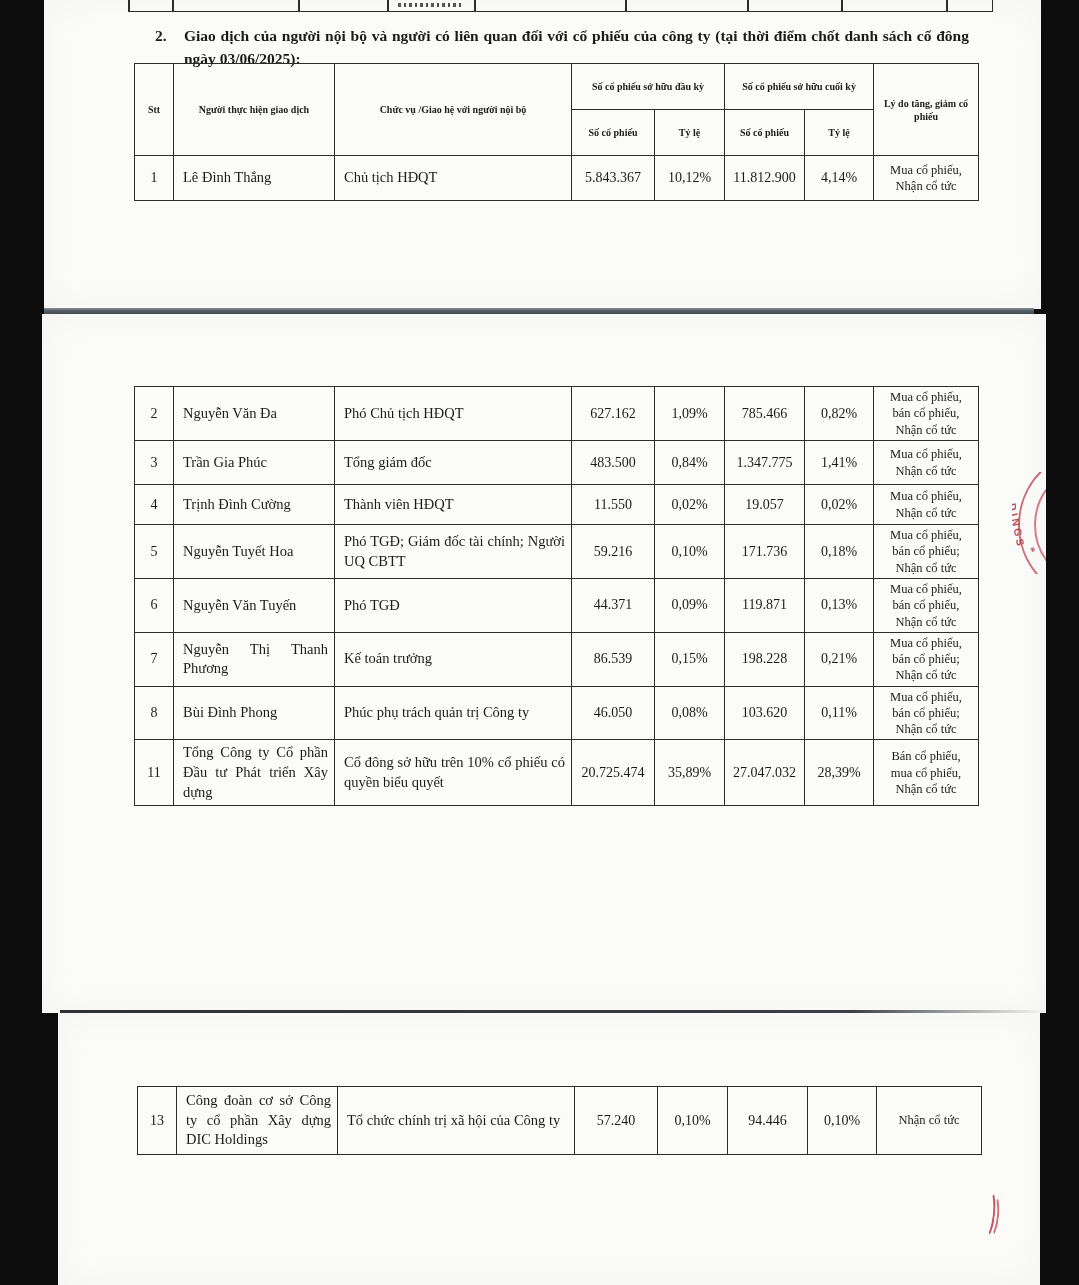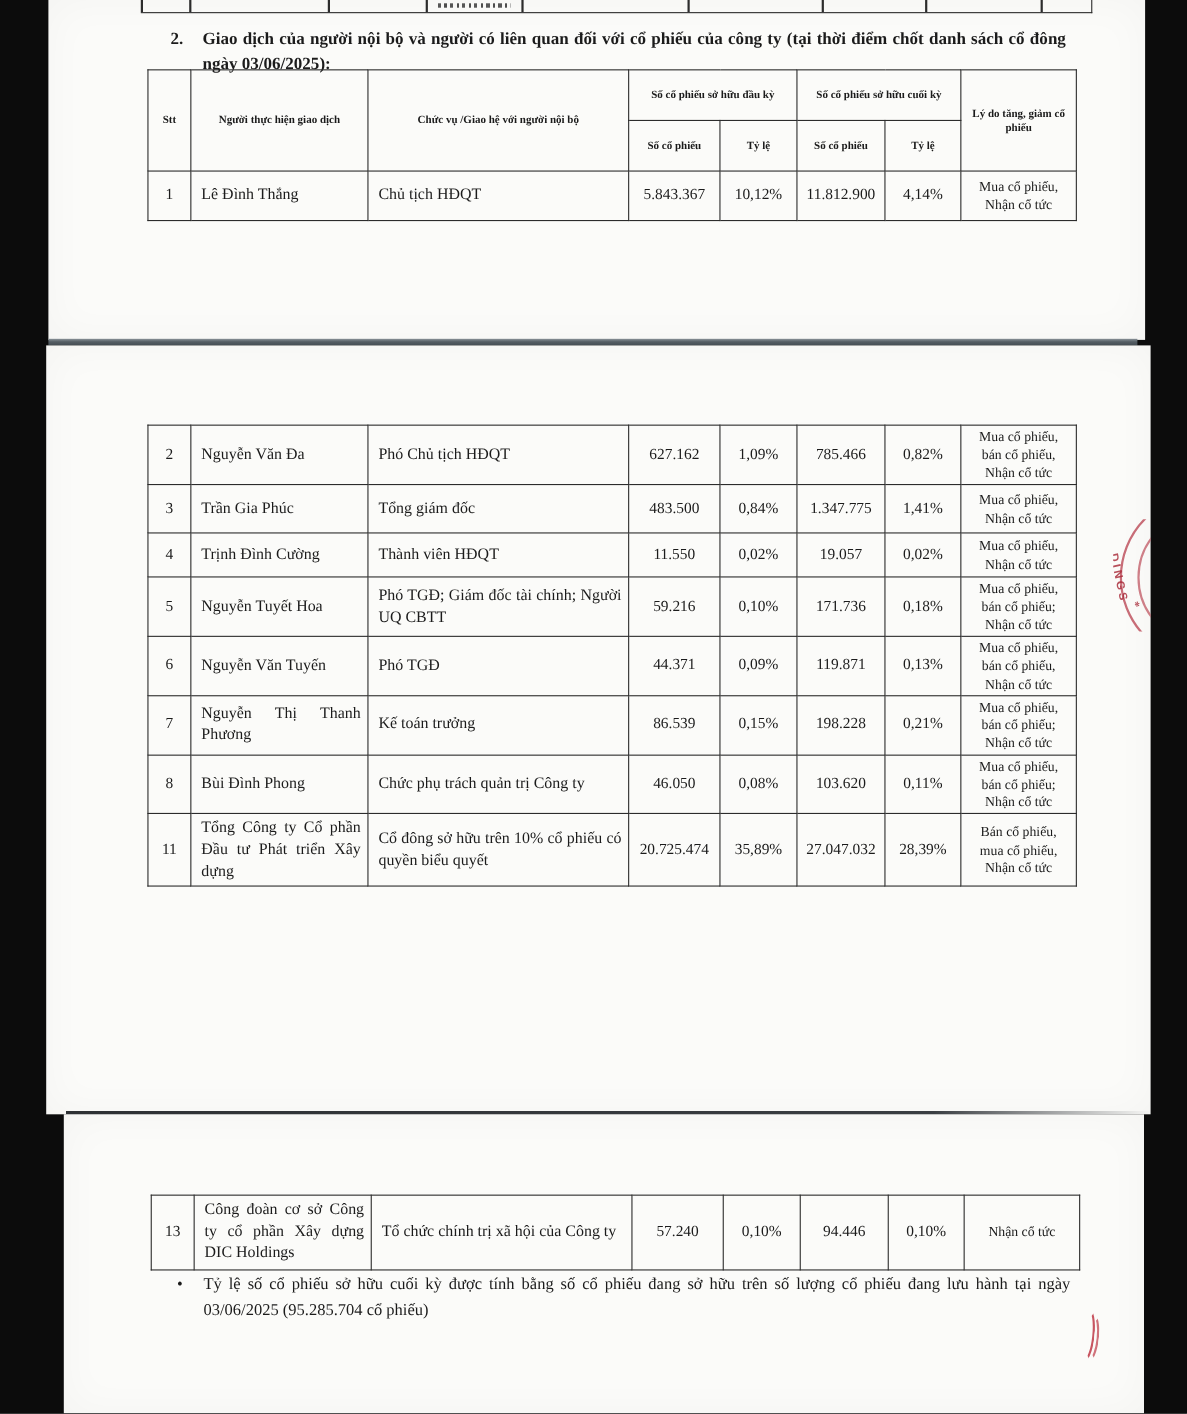--- a/index.html
+++ b/index.html
@@ -201,21 +201,21 @@
             <td class="c-role">Kế toán trưởng</td>
             <td class="c-num">86.539</td>
             <td class="c-pct">0,15%</td>
             <td class="c-num">198.228</td>
             <td class="c-pct">0,21%</td>
             <td class="c-reason">Mua cổ phiếu, bán cổ phiếu; Nhận cổ tức</td>
           </tr>
           <tr style="height: 50px;">
             <td class="c-stt">8</td>
             <td class="c-person">Bùi Đình Phong</td>
-            <td class="c-role">Chức phụ trách quản trị Công ty</td>
+            <td class="c-role">Phúc phụ trách quản trị Công ty</td>
             <td class="c-num">46.050</td>
             <td class="c-pct">0,08%</td>
             <td class="c-num">103.620</td>
             <td class="c-pct">0,11%</td>
             <td class="c-reason">Mua cổ phiếu, bán cổ phiếu; Nhận cổ tức</td>
           </tr>
           <tr style="height: 66px;">
             <td class="c-stt">11</td>
             <td class="c-person">Tổng Công ty Cổ phần Đầu tư Phát triển Xây dựng</td>
             <td class="c-role">Cổ đông sở hữu trên 10% cổ phiếu có quyền biểu quyết</td>
@@ -259,21 +259,20 @@
             <td class="c-pct">0,10%</td>
             <td class="c-num">94.446</td>
             <td class="c-pct">0,10%</td>
             <td class="c-reason">Nhận cổ tức</td>
           </tr>
         </tbody>
     </table>
 
     <div class="notes">
       <ul>
-        <li>Tỷ lệ số cổ phiếu sở hữu cuối kỳ được tính bằng số cổ phiếu đang sở hữu trên số lượng cổ phiếu đang lưu hành tại ngày 03/06/2025 (95.285.704 cổ phiếu)</li>
       </ul>
     </div>
 
     <div class="red-curl">
       <div class="c1"></div>
       <div class="c2"></div>
     </div>
   </div>
 
 </div>

